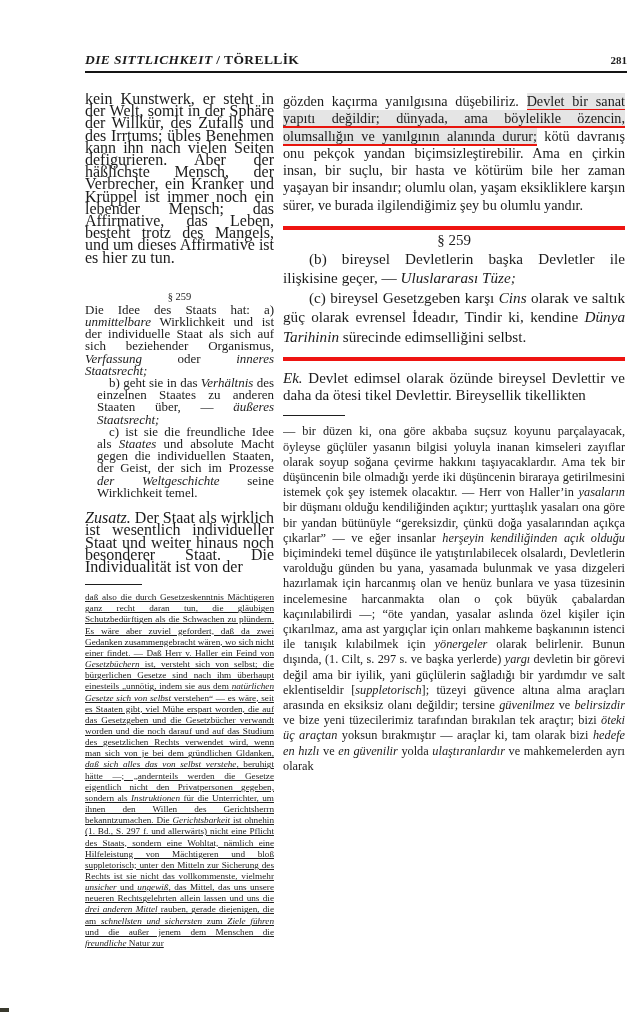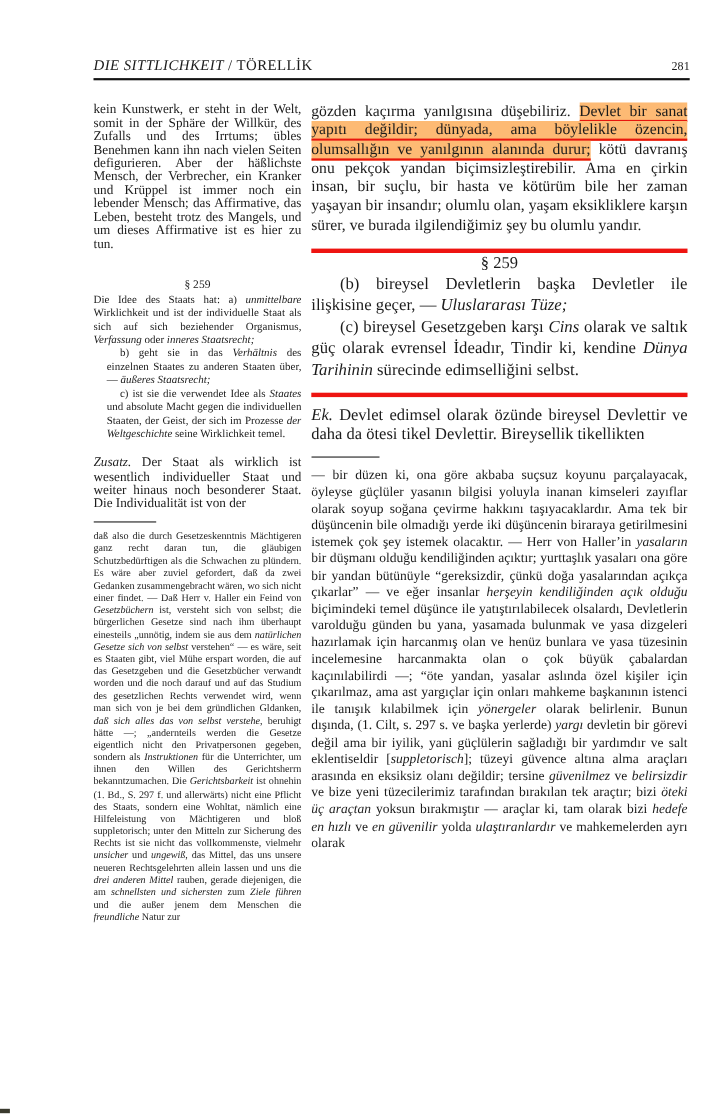--- a/index.html
+++ b/index.html
@@ -4,45 +4,45 @@
 <style>
   * { margin:0; padding:0; box-sizing:border-box; }
   html,body { width:638px; height:1015px; background:#ffffff; }
   body { font-family:"Liberation Serif","DejaVu Serif",serif; color:#1b1b1b;
          position:relative; overflow:hidden; }
   .page { position:absolute; inset:0; background:#fff; }
 
   
   .page-header { position:absolute; left:85px; top:52px; width:542px;
     border-bottom:2px solid #141414; padding-bottom:3px;
-    display:flex; justify-content:space-between; align-items:baseline; }
+    display:flex; justify-content:space-between; align-items:baseline;font-weight:bold; }
   .running-title { font-size:13.5px; letter-spacing:.4px; white-space:nowrap; }
   .title-german { font-style:italic; }
   .page-number { font-size:11px; }
 
   
   .col-left  { position:absolute; left:85px;  top:93px; width:189px; height:905px; overflow:hidden; }
   .col-right { position:absolute; left:283px; top:93px; width:342px; height:905px; overflow:hidden; }
 
   p, .para { text-align:justify; }
   .it { font-style:italic; }
 
   
-  .small-text { font-size:12px; line-height:12.2px; }
+  .small-text { font-size:16px; line-height:12.2px; }
   .sec-heading-left { font-size:10.5px; text-align:center; margin-top:27px; }
   .left-paras { margin-top:2px; }
-  .left-paras .para { font-size:10px; line-height:12.2px; }
+  .left-paras .para { font-size:13px; line-height:12.2px; }
   .left-paras .para.indent { text-indent:12px;margin-left:12px; }
   .zusatz { margin-top:13px; }
   .fn-sep { border-top:1.5px solid #1d1d1d; width:57px; margin-top:11px; }
-  .footnote-left { font-size:9.2px; line-height:11.15px; margin-top:7px; }
+  .footnote-left { font-size:9.2px; line-height:11.15px; margin-top:7px;text-decoration:underline; }
 
   
   .body-text { font-size:14.2px; line-height:17.3px; }
-  .hl { background:#fdba74; border-bottom:2.5px solid #e8150d; }
+  .hl { background:#e5e5e5; border-bottom:2.5px solid #e8150d; }
   .red-box { margin:12px -15px 0 -15px; border:4px solid #ee1411;
              padding:2px 11px 11px 11px; }
   .box-heading { text-align:center; font-size:15px; }
   .box-paras .para { font-size:15.2px; line-height:19.4px; }
   .box-paras .para.indent { text-indent:26px; }
   .ek-para { font-size:15px; line-height:16.6px; margin-top:9px; }
   .fn-sep-right { border-top:1.5px solid #1d1d1d; width:62px; margin-top:12px; }
   .footnote-right { font-size:12.3px; line-height:15.2px; margin-top:8px; }
 
   
@@ -60,21 +60,21 @@
     </div>
     <div class="page-number">281</div>
   </div>
 
   <div class="col-left">
     <p class="small-text">kein Kunstwerk, er steht in der Welt, somit in der Sphäre der Willkür, des Zufalls und des Irrtums; übles Benehmen kann ihn nach vielen Seiten defigurieren. Aber der häßlichste Mensch, der Verbrecher, ein Kranker und Krüppel ist immer noch ein lebender Mensch; das Affirmative, das Leben, besteht trotz des Mangels, und um dieses Affirmative ist es hier zu tun.</p>
     <div class="sec-heading-left">§ 259</div>
     <div class="left-paras">
         <p class="para"><span>Die Idee des Staats hat: a) </span><span class="it">unmittelbare</span><span> Wirklichkeit und ist der individuelle Staat als sich auf sich beziehender Organismus, </span><span class="it">Verfassung</span><span> oder </span><span class="it">inneres Staatsrecht;</span></p>
         <p class="para indent"><span>b) geht sie in das </span><span class="it">Verhältnis</span><span> des einzelnen Staates zu anderen Staaten über, — </span><span class="it">äußeres Staatsrecht;</span></p>
-        <p class="para indent"><span>c) ist sie die verwendet Idee als </span><span class="it">Staates</span><span> und absolute Macht gegen die individuellen Staaten, der Geist, der sich im Prozesse </span><span class="it">der Weltgeschichte</span><span> seine Wirklichkeit temel.</span></p>
+        <p class="para indent"><span>c) ist sie die freundliche Idee als </span><span class="it">Staates</span><span> und absolute Macht gegen die individuellen Staaten, der Geist, der sich im Prozesse </span><span class="it">der Weltgeschichte</span><span> seine Wirklichkeit temel.</span></p>
       </div>
     <p class="small-text zusatz"><span class="it">Zusatz.</span><span> Der Staat als wirklich ist wesentlich individueller Staat und weiter hinaus noch besonderer Staat. Die Individualität ist von der</span></p>
     <div class="fn-sep"></div>
     <p class="footnote-left"><span>daß also die durch Gesetzeskenntnis Mächtigeren ganz recht daran tun, die gläubigen Schutzbedürftigen als die Schwachen zu plündern. Es wäre aber zuviel gefordert, daß da zwei Gedanken zusammengebracht wären, wo sich nicht einer findet. — Daß Herr v. Haller ein Feind von </span><span class="it">Gesetzbüchern</span><span> ist, versteht sich von selbst; die bürgerlichen Gesetze sind nach ihm überhaupt einesteils „unnötig, indem sie aus dem </span><span class="it">natürlichen Gesetze sich von selbst</span><span> verstehen“ — es wäre, seit es Staaten gibt, viel Mühe erspart worden, die auf das Gesetzgeben und die Gesetzbücher verwandt worden und die noch darauf und auf das Studium des gesetzlichen Rechts verwendet wird, wenn man sich von je bei dem gründlichen Gldanken, </span><span class="it">daß sich alles das von selbst verstehe</span><span>, beruhigt hätte —; „andernteils werden die Gesetze eigentlich nicht den Privatpersonen gegeben, sondern als </span><span class="it">Instruktionen</span><span> für die Unterrichter, um ihnen den Willen des Gerichtsherrn bekanntzumachen. Die </span><span class="it">Gerichtsbarkeit</span><span> ist ohnehin (1. Bd., S. 297 f. und allerwärts) nicht eine Pflicht des Staats, sondern eine Wohltat, nämlich eine Hilfeleistung von Mächtigeren und bloß suppletorisch; unter den Mitteln zur Sicherung des Rechts ist sie nicht das vollkommenste, vielmehr </span><span class="it">unsicher</span><span> und </span><span class="it">ungewiß</span><span>, das Mittel, das uns unsere neueren Rechtsgelehrten allein lassen und uns die </span><span class="it">drei anderen Mittel</span><span> rauben, gerade diejenigen, die am </span><span class="it">schnellsten und sichersten</span><span> zum </span><span class="it">Ziele führen</span><span> und die außer jenem dem Menschen die </span><span class="it">freundliche</span><span> Natur zur</span></p>
   </div>
 
   <div class="col-right">
     <p class="body-text"><span>gözden kaçırma yanılgısına düşebiliriz. </span><span class="hl">Devlet bir sanat yapıtı değildir; dünyada, ama böylelikle özencin, olumsallığın ve yanılgının alanında durur;</span><span> kötü davranış onu pekçok yandan biçimsizleştirebilir. Ama en çirkin insan, bir suçlu, bir hasta ve kötürüm bile her zaman yaşayan bir insandır; olumlu olan, yaşam eksikliklere karşın sürer, ve burada ilgilendiğimiz şey bu olumlu yandır.</span></p>
     <div class="red-box">
       <div class="box-heading">§ 259</div>

